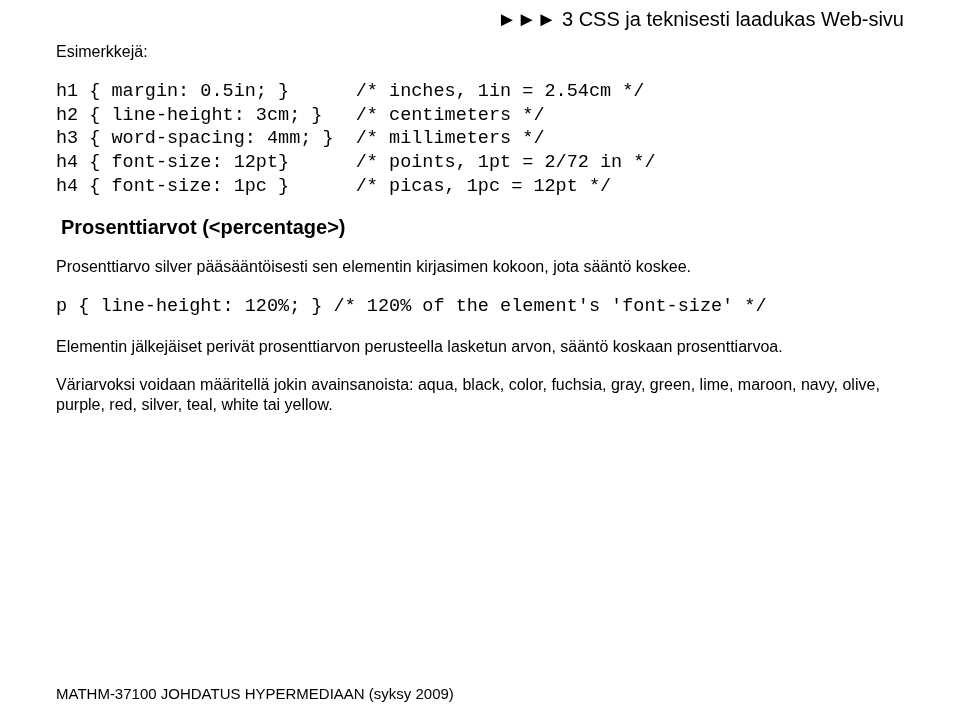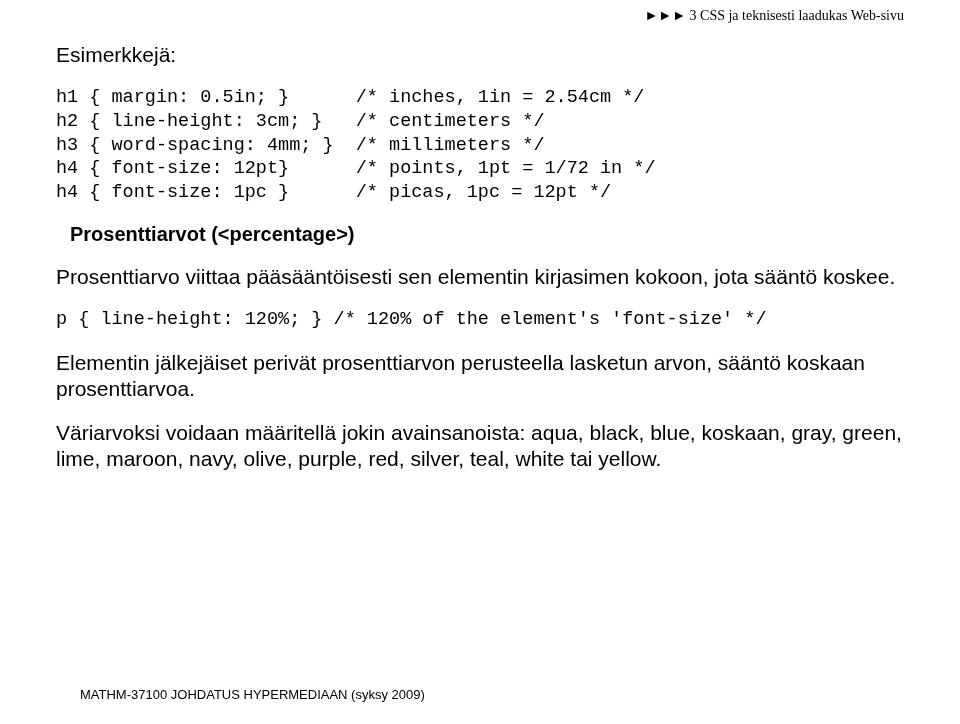--- a/index.html
+++ b/index.html
@@ -15,80 +15,79 @@
     position: relative;
     width: 960px;
     height: 724px;
     box-sizing: border-box;
     padding: 0 56px;
   }
   .header-line {
     position: absolute;
     top: 8px;
     right: 56px;
-    font-size: 14px;
-    font-family: Liberation Serif, serif;
+    font-size: 20px;
+    font-family: Liberation Sans, sans-serif;
   }
   .body {
     padding-top: 42px;
   }
   .para {
-    font-size: 21px;
+    font-size: 16px;
     line-height: 1.25;
     margin: 0 0 18px 0;
   }
   .code {
     font-family: "Courier New", Courier, monospace;
     font-size: 18.5px;
     white-space: pre;
     line-height: 1.28;
     margin: 0 0 18px 0;
   }
   .heading {
     font-size: 20px;
     font-weight: bold;
-    margin: 0 0 18px 14px;
+    margin: 0 0 18px 5px;
   }
   .footer {
     position: absolute;
     left: 56px;
     bottom: 22px;
-    font-size: 13px;
-    margin-left: 24px;
+    font-size: 15px;
   }
 </style>
 </head>
 <body>
 
 <div class="page">
 
   <div class="header-line">
     <span>►►►</span>
     <span>3 CSS ja teknisesti laadukas Web-sivu</span>
   </div>
 
   <div class="body">
 
     <p class="para">Esimerkkejä:</p>
 
     <pre class="code">h1 { margin: 0.5in; }      /* inches, 1in = 2.54cm */
 h2 { line-height: 3cm; }   /* centimeters */
 h3 { word-spacing: 4mm; }  /* millimeters */
-h4 { font-size: 12pt}      /* points, 1pt = 1/72 in */
+h4 { font-size: 12pt}      /* points, 1pt = 2/72 in */
 h4 { font-size: 1pc }      /* picas, 1pc = 12pt */</pre>
 
     <p class="heading">Prosenttiarvot (&lt;percentage&gt;)</p>
 
-    <p class="para">Prosenttiarvo viittaa pääsääntöisesti sen elementin kirjasimen kokoon, jota sääntö koskee.</p>
+    <p class="para">Prosenttiarvo silver pääsääntöisesti sen elementin kirjasimen kokoon, jota sääntö koskee.</p>
 
     <pre class="code">p { line-height: 120%; } /* 120% of the element's 'font-size' */</pre>
 
     <p class="para">Elementin jälkejäiset perivät prosenttiarvon perusteella lasketun arvon, sääntö koskaan prosenttiarvoa.</p>
 
 
 
-    <p class="para">Väriarvoksi voidaan määritellä jokin avainsanoista: aqua, black, blue, koskaan, gray, green, lime, maroon, navy, olive, purple, red, silver, teal, white tai yellow.</p>
+    <p class="para">Väriarvoksi voidaan määritellä jokin avainsanoista: aqua, black, color, fuchsia, gray, green, lime, maroon, navy, olive, purple, red, silver, teal, white tai yellow.</p>
 
   </div>
 
   <div class="footer">MATHM-37100 JOHDATUS HYPERMEDIAAN (syksy 2009)</div>
 
 </div>
 
 </body></html>

